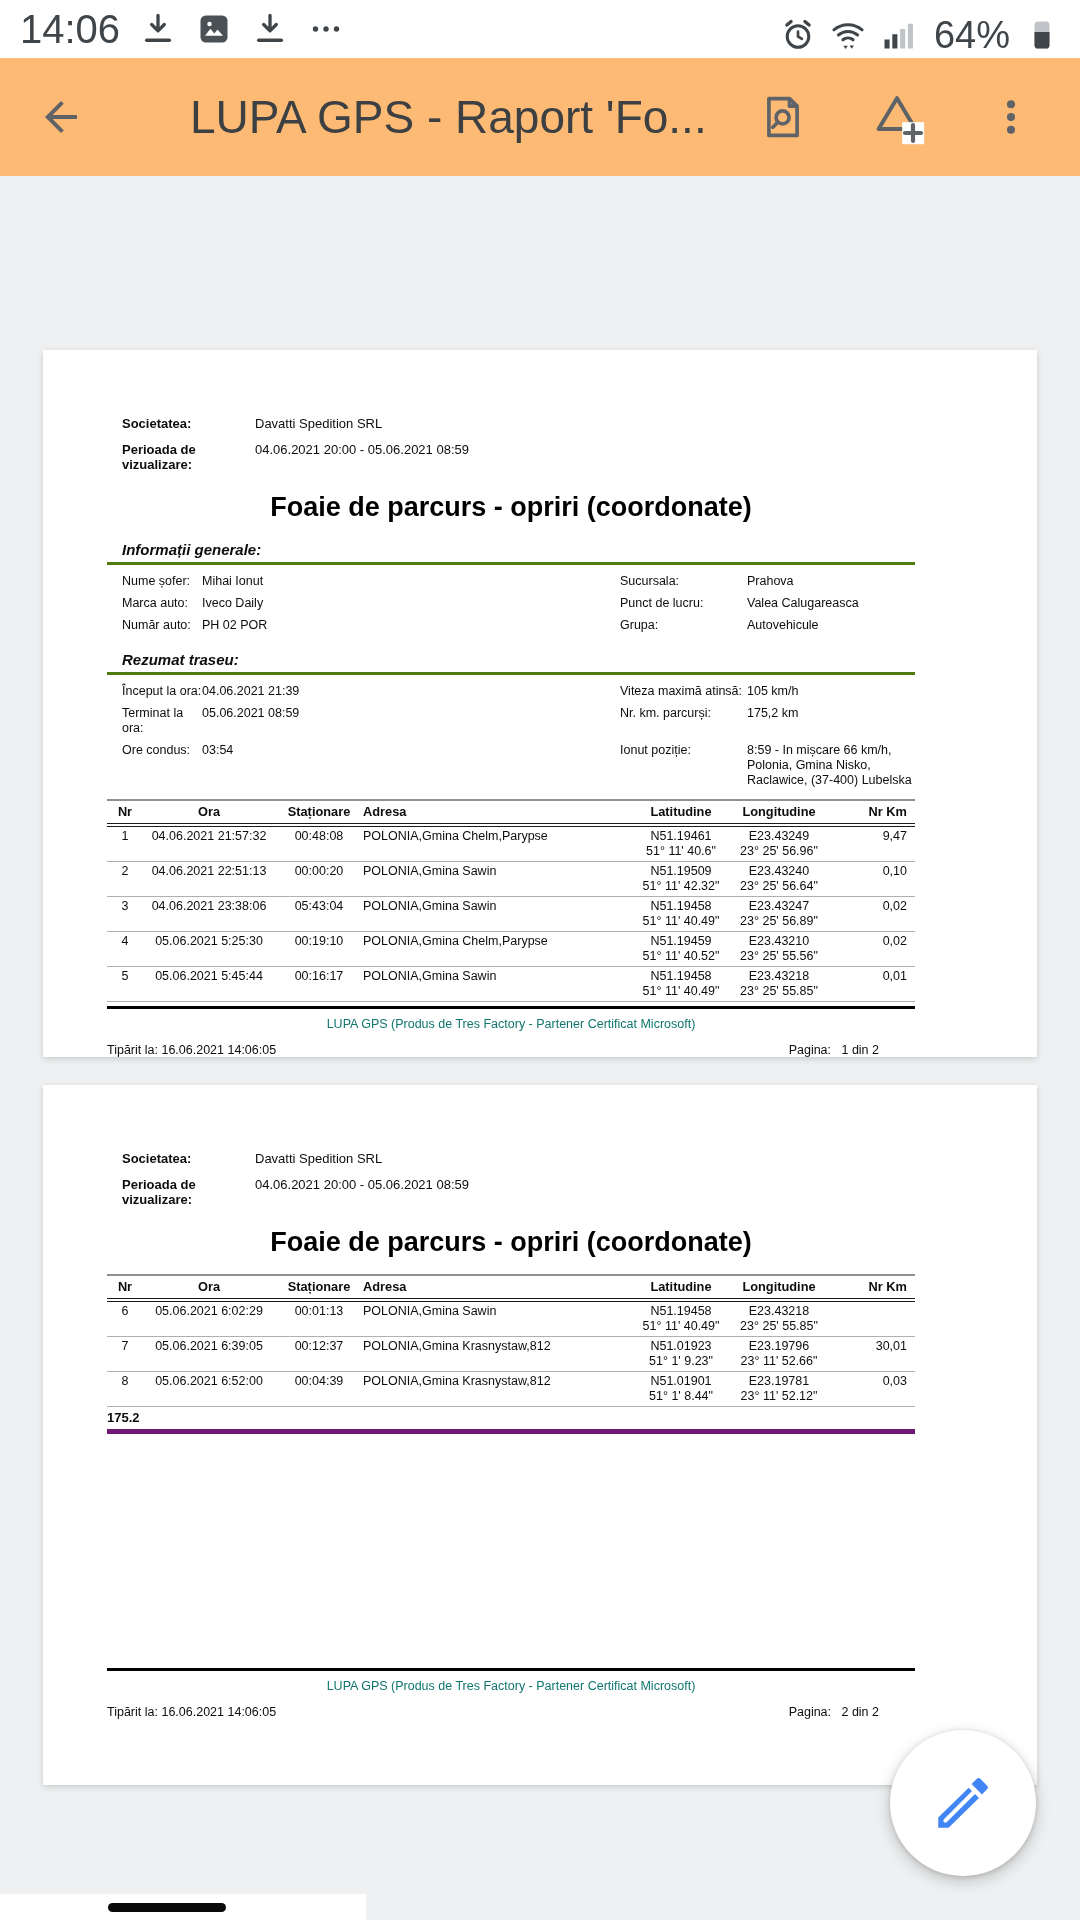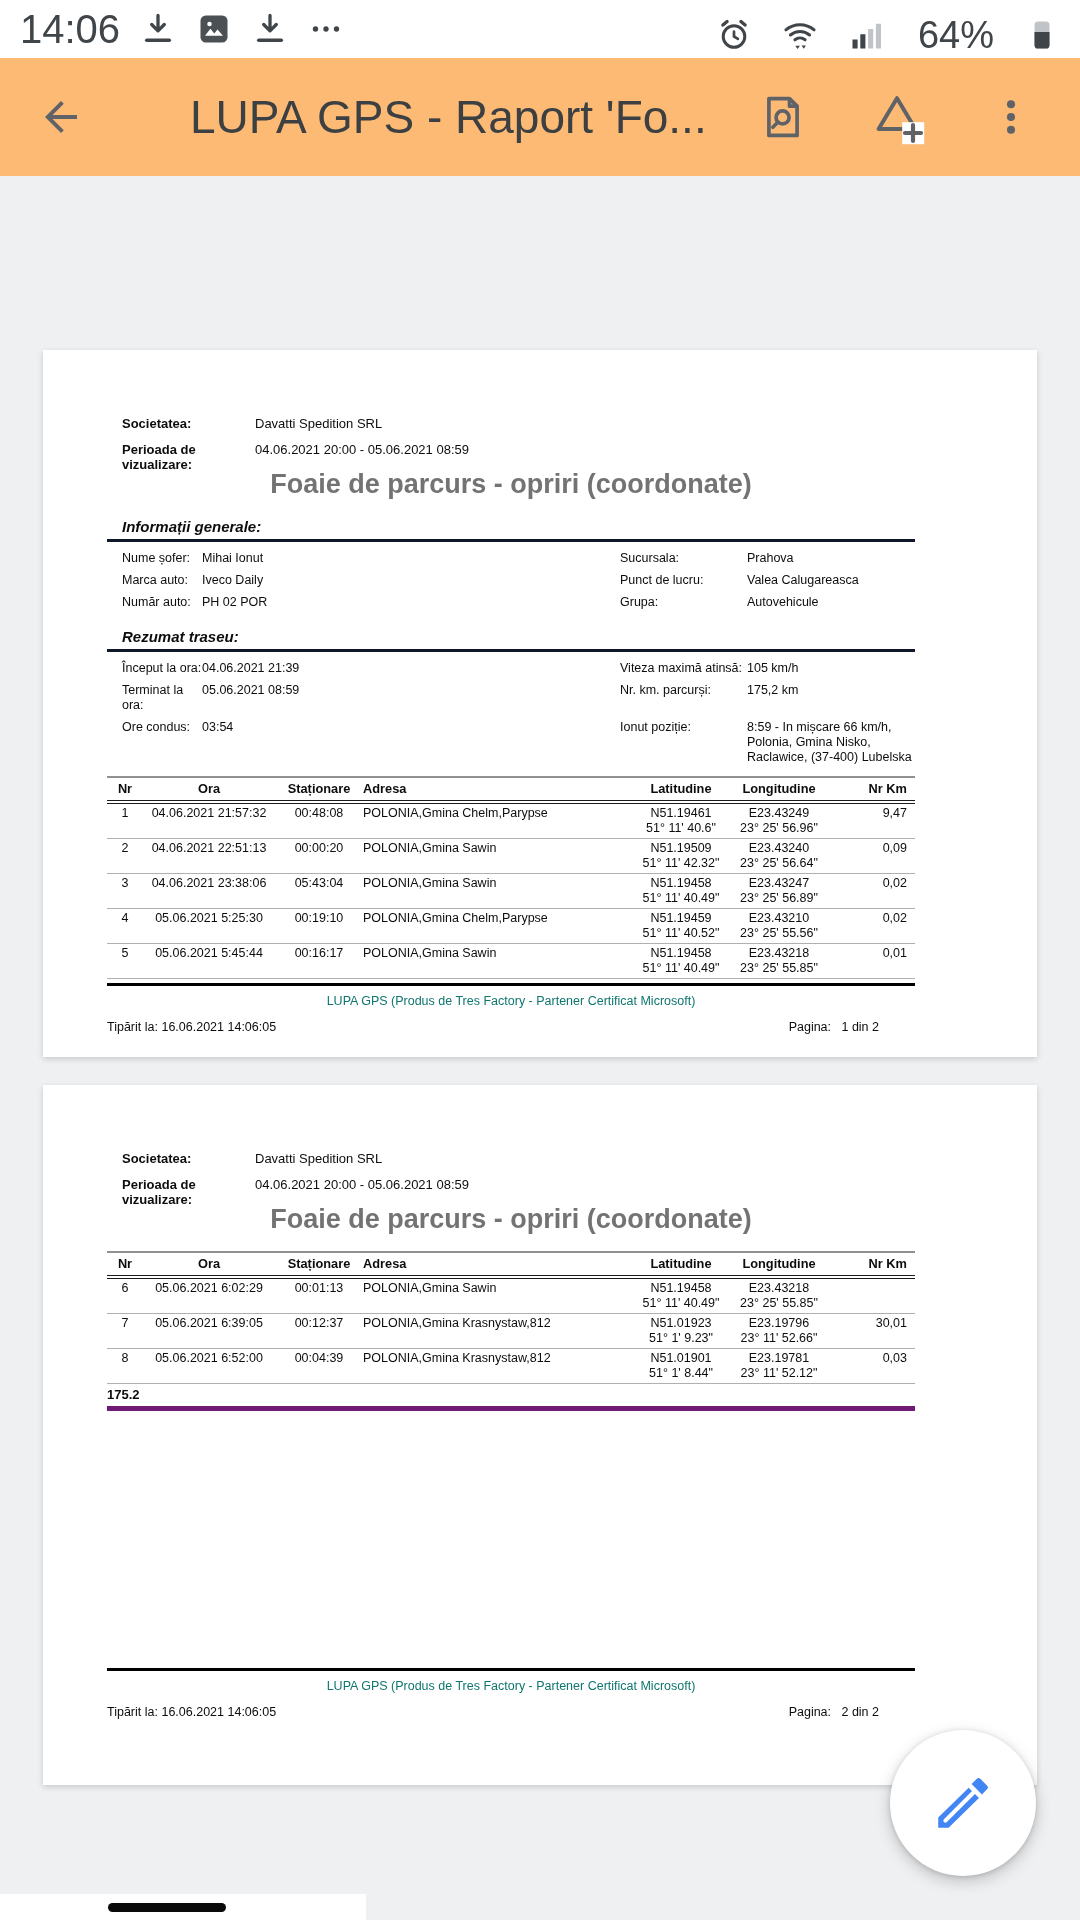--- a/index.html
+++ b/index.html
@@ -5,44 +5,44 @@
   html,body{margin:0;padding:0;width:1080px;height:1920px;background:#fff;
     font-family:"Liberation Sans","DejaVu Sans",sans-serif;overflow:hidden;}
   .screen{position:absolute;inset:0;width:1080px;height:1920px;}
 
   
   .status-bar{position:absolute;top:0;left:0;right:0;height:58px;background:#fff;
     display:flex;align-items:center;justify-content:space-between;padding:0 20px;box-sizing:border-box;color:#40454a;}
   .sb-left{display:flex;align-items:center;gap:20px;}
   .sb-time{font-size:40px;}
   .sb-ic{width:36px;height:36px;display:block;}
-  .sb-right{display:flex;align-items:center;gap:30px;margin-top:12px;}
+  .sb-right{display:flex;align-items:center;gap:14px;margin-top:12px;}
   .sb-percent{font-size:38px;margin-left:4px;}
 
   
   .app-bar{position:absolute;top:58px;left:0;right:0;height:118px;background:#fdba74;
     display:flex;align-items:center;padding:0 38px 0 30px;box-sizing:border-box;}
   .iconbtn{display:flex;align-items:center;justify-content:center;width:62px;height:62px;flex:0 0 auto;}
   .app-title{font-size:46px;color:#3c4043;margin-left:98px;flex:1;white-space:nowrap;overflow:hidden;}
   .actions{display:flex;align-items:center;gap:52px;}
 
   
   .content{position:absolute;top:176px;left:0;right:0;bottom:0;background:#eef0f1;}
   .page{position:absolute;left:43px;width:994px;background:#fff;
     box-shadow:0 2px 6px rgba(0,0,0,.16);box-sizing:border-box;padding:0 122px 0 64px;color:#0d0d0d;}
   .page-1{top:174px;height:707px;}
   .page-2{top:909px;height:700px;display:flex;flex-direction:column;}
 
   .doc-head{padding-top:66px;font-size:13px;}
   .dh-row{display:flex;height:26px;}
   .dh-label{margin-left:15px;width:133px;font-weight:700;flex:0 0 auto;}
-  .doc-title{text-align:center;font-size:27px;font-weight:700;margin:1px 0 0;color:#737373;}
+  .doc-title{text-align:center;font-size:27px;font-weight:700;margin:24px 0 0;color:#000000;}
 
   .sec-head{font-size:15px;font-weight:700;font-style:italic;margin-top:18px;
-    padding:0 0 4px 15px;border-bottom:3px solid #0f172a;}
+    padding:0 0 4px 15px;border-bottom:3px solid #4d7c0f;}
   .igrid{display:grid;grid-template-columns:80px 418px 127px 1fr;padding-left:15px;
     margin-top:9px;font-size:12.5px;line-height:15px;row-gap:7px;}
   .lbl{font-weight:400;}
 
   .dtable{width:808px;border-collapse:collapse;table-layout:fixed;margin-top:11px;font-size:12.5px;}
   .dtable th{font-size:12.8px;font-weight:700;padding:3px 0 4px;
     border-top:2px solid #909090;border-bottom:4px double #1a1a1a;}
   .dtable td{padding:2px 0 3px;border-bottom:1px solid #b0b0b0;vertical-align:top;line-height:14.5px;}
   .c{text-align:center;} .l{text-align:left;} .r{text-align:right;padding-right:8px !important;}
   .total-row{width:808px;border-bottom:5px solid #701a75;padding:3px 8px 4px 0;
@@ -241,21 +241,21 @@
               <td class="c">00:00:20</td>
               <td class="l">POLONIA,Gmina Sawin</td>
               <td class="c">
                 <div>N51.19509</div>
                 <div>51° 11' 42.32"</div>
               </td>
               <td class="c">
                 <div>E23.43240</div>
                 <div>23° 25' 56.64"</div>
               </td>
-              <td class="r">0,09</td>
+              <td class="r">0,10</td>
             </tr>
           <tr>
               <td class="c">3</td>
               <td class="c">04.06.2021 23:38:06</td>
               <td class="c">05:43:04</td>
               <td class="l">POLONIA,Gmina Sawin</td>
               <td class="c">
                 <div>N51.19458</div>
                 <div>51° 11' 40.49"</div>
               </td>

